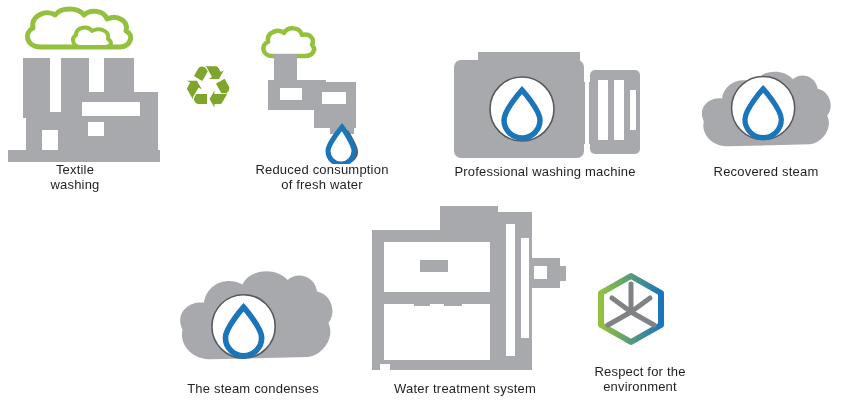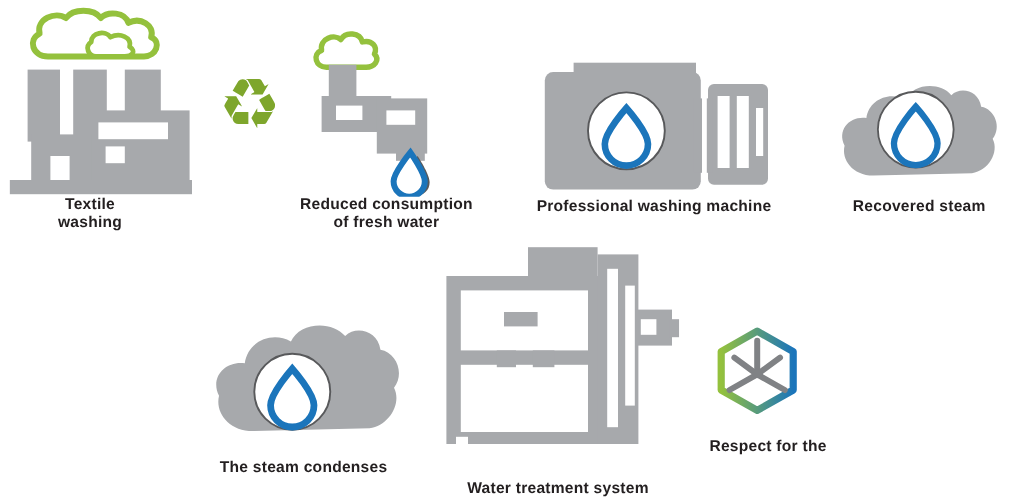--- a/index.html
+++ b/index.html
@@ -3,21 +3,21 @@
 <meta charset="utf-8">
 <style>
   html,body{margin:0;padding:0;background:#fff;}
   #canvas{
     position:relative;width:850px;height:418px;background:#ffffff;
     font-family:"Liberation Sans", sans-serif;overflow:hidden;
   }
   .icon{position:absolute;}
   .label{
     position:absolute;text-align:center;color:#231f20;
-    font-weight:700;font-size:13px;line-height:15px;letter-spacing:.2px;
+    font-weight:400;font-size:13px;line-height:15px;letter-spacing:.2px;
   }
   .glyph{
     position:absolute;font-family:"DejaVu Sans", sans-serif;
     color:#7ea62c;font-size:58px;line-height:58px;font-weight:400;
   }
   svg{display:block;}
 </style>
 </head>
 <body>
 
@@ -137,21 +137,21 @@
         <rect x="168" y="62" width="13" height="13"></rect>
         <rect x="14" y="160" width="10" height="6"></rect>
       </g>
       <g fill="#a7a9ac">
         <rect x="54" y="56" width="28" height="12"></rect>
         <rect x="48" y="88" width="16" height="14"></rect>
         <rect x="78" y="88" width="18" height="14"></rect>
       </g>
     </svg>
   </div>
-  <div class="label" style="left:360px;top:399px;width:210px">
+  <div class="label" style="left:360px;top:381px;width:210px">
     <div>Water treatment system</div>
   </div>
 
   <div class="icon" style="left:592px;top:270px">
     <svg width="78" height="76" viewBox="0 0 78 76">
       <defs>
         <linearGradient id="g1" x1="0" y1="0" x2="1" y2="0">
           <stop offset="0" stop-color="#94c13d"></stop>
           <stop offset="1" stop-color="#1b75bb"></stop>
         </linearGradient>
@@ -160,15 +160,16 @@
       <g stroke="#808285" stroke-width="5" stroke-linecap="round" fill="none">
         <path d="M39,14 L39,42"></path>
         <path d="M39,42 L16,55"></path>
         <path d="M39,42 L62,55"></path>
         <path d="M20,28 L39,42 L58,28"></path>
       </g>
     </svg>
   </div>
   <div class="label" style="left:570px;top:364px;width:140px">
     <div>Respect for the</div>
+    <div>environment</div>
   </div>
 
 </div>
 
 </body></html>

